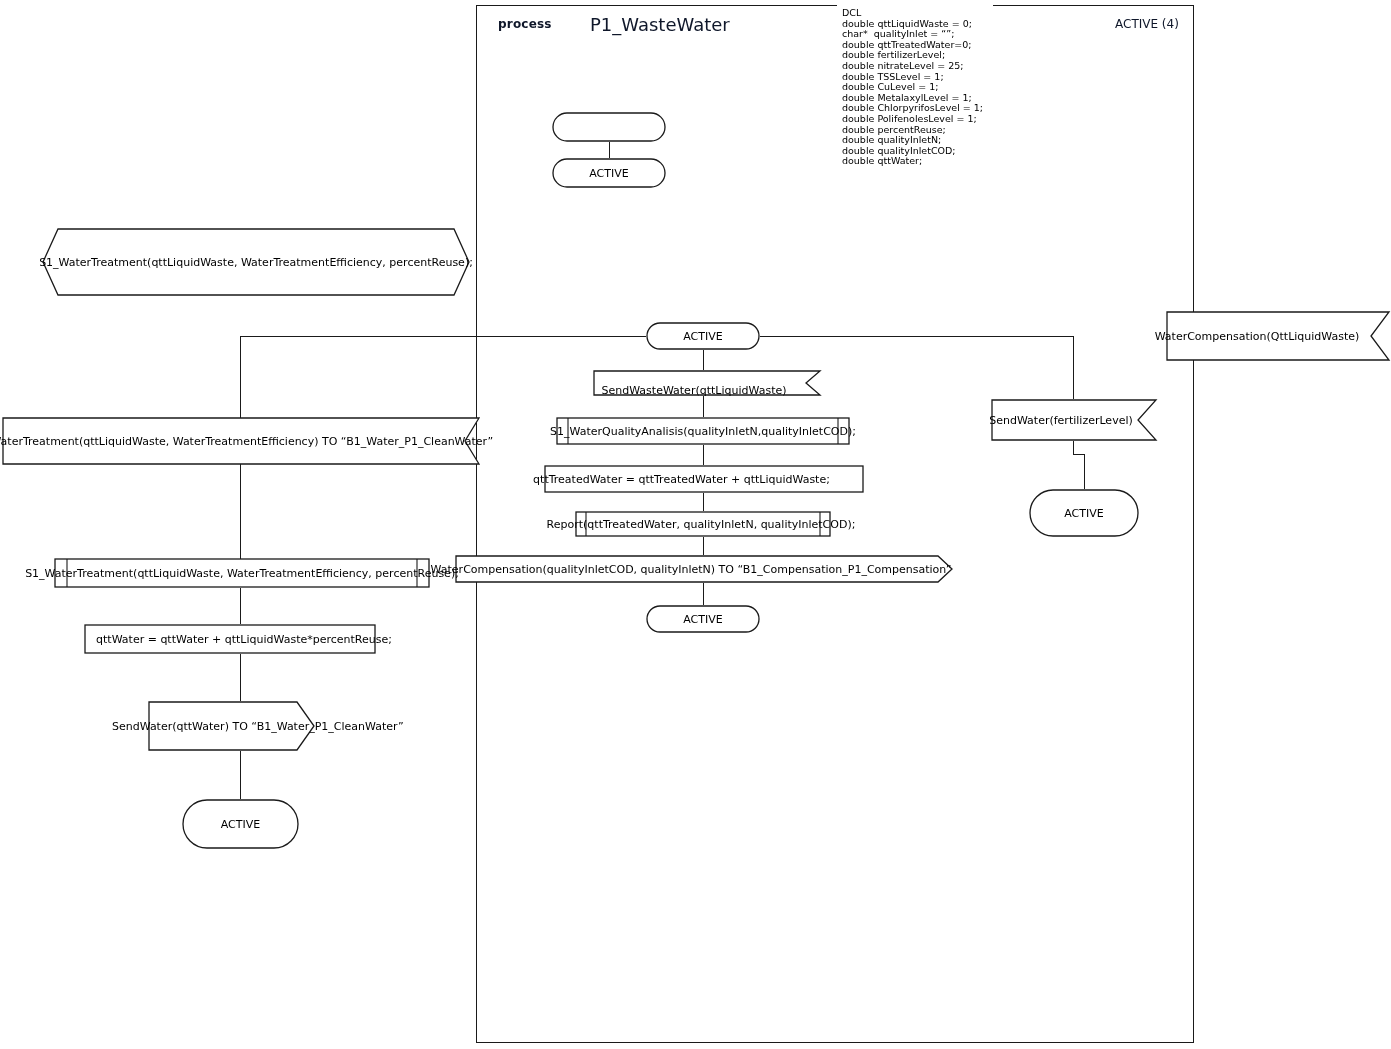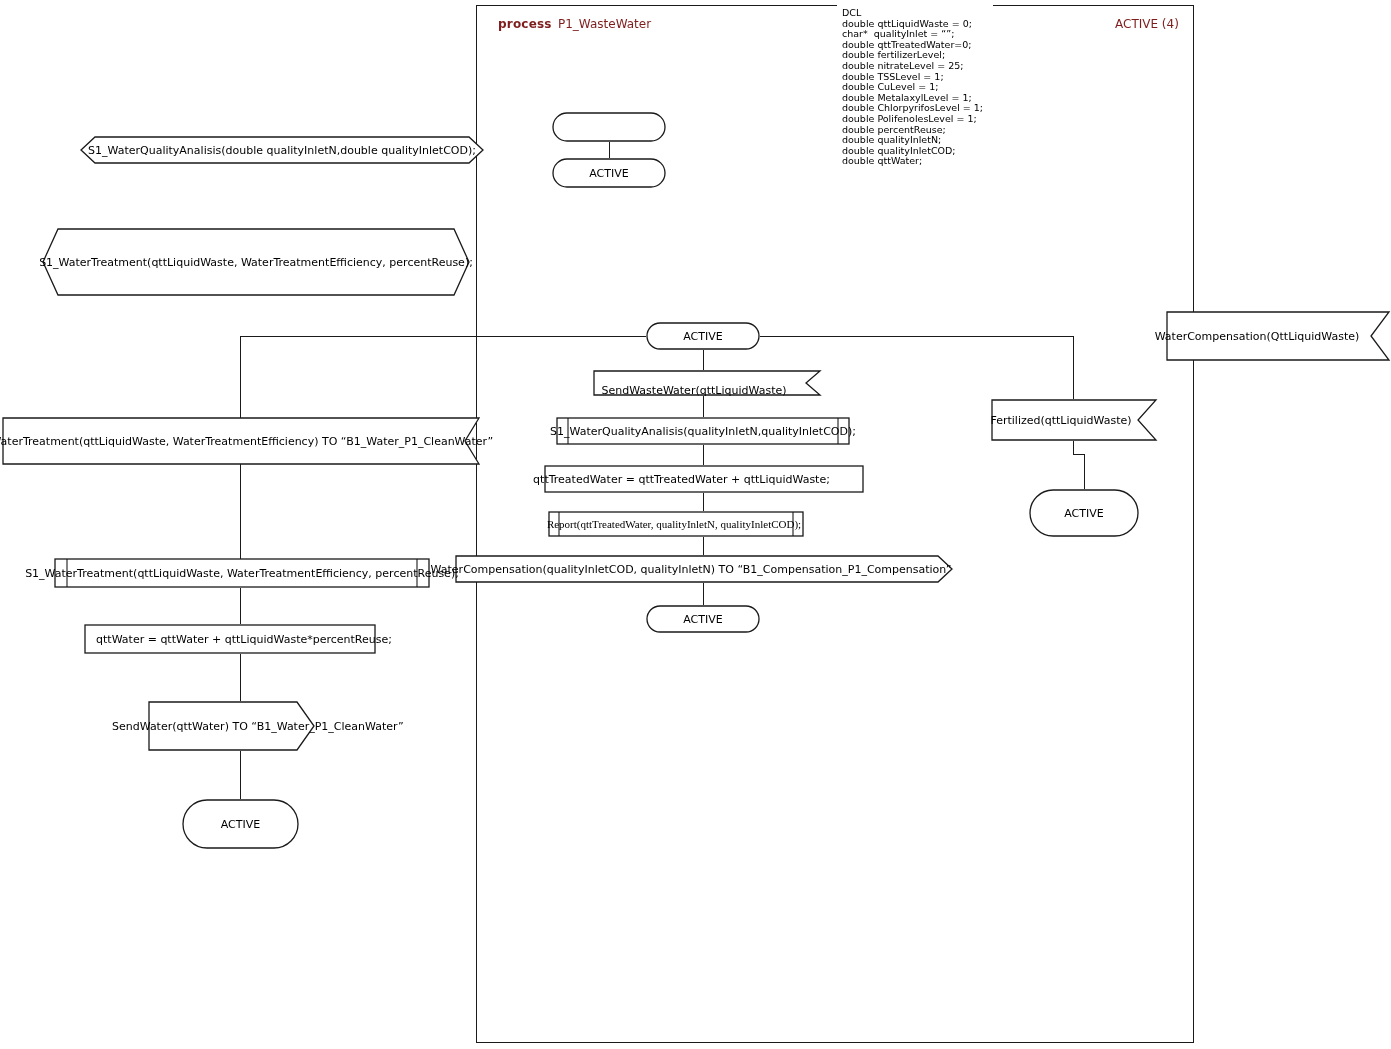--- a/index.html
+++ b/index.html
@@ -15,33 +15,33 @@
     background:#ffffff;
     overflow:hidden;
   }
   .abs{position:absolute;}
 
   
   .lbl{
     font-size:11px;
     line-height:13px;
     white-space:nowrap;
-    color:#7f1d1d;
+    color:#0f172a;
   }
 
   
   .frame{
     border:1.4px solid #1a1a1a;
     background:transparent;
     box-sizing:border-box;
   }
 
   
   .proc-kw{font-size:12px;font-weight:bold;letter-spacing:.2px;}
-  .proc-nm{font-size:12px;}
+  .proc-nm{font-size:18px;margin-left:32px;}
   .active-count{font-size:12px;}
 
   
   .dcl-box{
     box-sizing:border-box;
     background:#fff;
     font-size:9.5px;
     line-height:10.6px;
     padding:3px 5px;
     white-space:pre;
@@ -108,26 +108,20 @@
 
   <div class="line-v" style="left:609px;top:142px;height:16px;"></div>
 
   <div class="shape" style="left:552px;top:158px;width:114px;height:30px;">
     <svg width="114" height="30" viewBox="0 0 114 30">
       <rect x="1" y="1" width="112" height="28" rx="14" ry="14" fill="#ffffff" stroke="#1a1a1a" stroke-width="1.3"></rect>
     </svg>
     <div class="txt">ACTIVE</div>
   </div>
 
-  <div class="shape" style="left:80px;top:136px;width:404px;height:28px;">
-    <svg width="404" height="28" viewBox="0 0 404 28">
-      <path d="M15,1 L389,1 L403,14 L389,27 L15,27 L1,14 Z" fill="#ffffff" stroke="#1a1a1a" stroke-width="1.3"></path>
-    </svg>
-    <div class="txt">S1_WaterQualityAnalisis(double qualityInletN,double qualityInletCOD);</div>
-  </div>
 
   <div class="shape" style="left:42px;top:228px;width:428px;height:68px;">
     <svg width="428" height="68" viewBox="0 0 428 68">
       <path d="M16,1 L412,1 L427,34 L412,67 L16,67 L1,34 Z" fill="#ffffff" stroke="#1a1a1a" stroke-width="1.3"></path>
     </svg>
     <div class="txt">S1_WaterTreatment(qttLiquidWaste, WaterTreatmentEfficiency, percentReuse);</div>
   </div>
 
   <div class="shape" style="left:646px;top:322px;width:114px;height:28px;z-index:4;">
     <svg width="114" height="28" viewBox="0 0 114 28">
@@ -166,21 +160,21 @@
 
   <div class="shape" style="left:544px;top:465px;width:275px;height:28px;">
     <svg width="320" height="28" viewBox="0 0 320 28">
       <rect x="1" y="1" width="318" height="26" fill="#ffffff" stroke="#1a1a1a" stroke-width="1.3"></rect>
     </svg>
     <div class="txt">qttTreatedWater = qttTreatedWater + qttLiquidWaste;</div>
   </div>
 
   <div class="line-v" style="left:703px;top:493px;height:18px;"></div>
 
-  <div class="shape" style="left:548px;top:511px;width:252px;height:26px;font-family:Liberation Serif, serif;">
+  <div class="shape" style="left:575px;top:511px;width:252px;height:26px;">
     <svg width="256" height="26" viewBox="0 0 256 26">
       <rect x="1" y="1" width="254" height="24" fill="#ffffff" stroke="#1a1a1a" stroke-width="1.3"></rect>
       <line x1="11" y1="1" x2="11" y2="25" stroke="#1a1a1a" stroke-width="1.1"></line>
       <line x1="245" y1="1" x2="245" y2="25" stroke="#1a1a1a" stroke-width="1.1"></line>
     </svg>
     <div class="txt">Report(qttTreatedWater, qualityInletN, qualityInletCOD);</div>
   </div>
 
   <div class="line-v" style="left:703px;top:537px;height:18px;"></div>
 
@@ -247,21 +241,21 @@
     <svg width="224" height="50" viewBox="0 0 224 50">
       <path d="M1,1 L223,1 L205,25 L223,49 L1,49 Z" fill="#ffffff" stroke="#1a1a1a" stroke-width="1.3"></path>
     </svg>
     <div class="txt shift-left">WaterCompensation(QttLiquidWaste)</div>
   </div>
 
   <div class="shape" style="left:991px;top:399px;width:166px;height:42px;">
     <svg width="166" height="42" viewBox="0 0 166 42">
       <path d="M1,1 L165,1 L147,21 L165,41 L1,41 Z" fill="#ffffff" stroke="#1a1a1a" stroke-width="1.3"></path>
     </svg>
-    <div class="txt shift-left">Fertilized(qttLiquidWaste)</div>
+    <div class="txt shift-left">SendWater(fertilizerLevel)</div>
   </div>
 
   <div class="line-v" style="left:1073px;top:441px;height:13px;"></div>
   <div class="line-h" style="left:1073px;top:454px;width:11px;"></div>
   <div class="line-v" style="left:1084px;top:454px;height:35px;"></div>
 
   <div class="shape" style="left:1029px;top:489px;width:110px;height:48px;">
     <svg width="110" height="48" viewBox="0 0 110 48">
       <rect x="1" y="1" width="108" height="46" rx="23" ry="23" fill="#ffffff" stroke="#1a1a1a" stroke-width="1.3"></rect>
     </svg>

